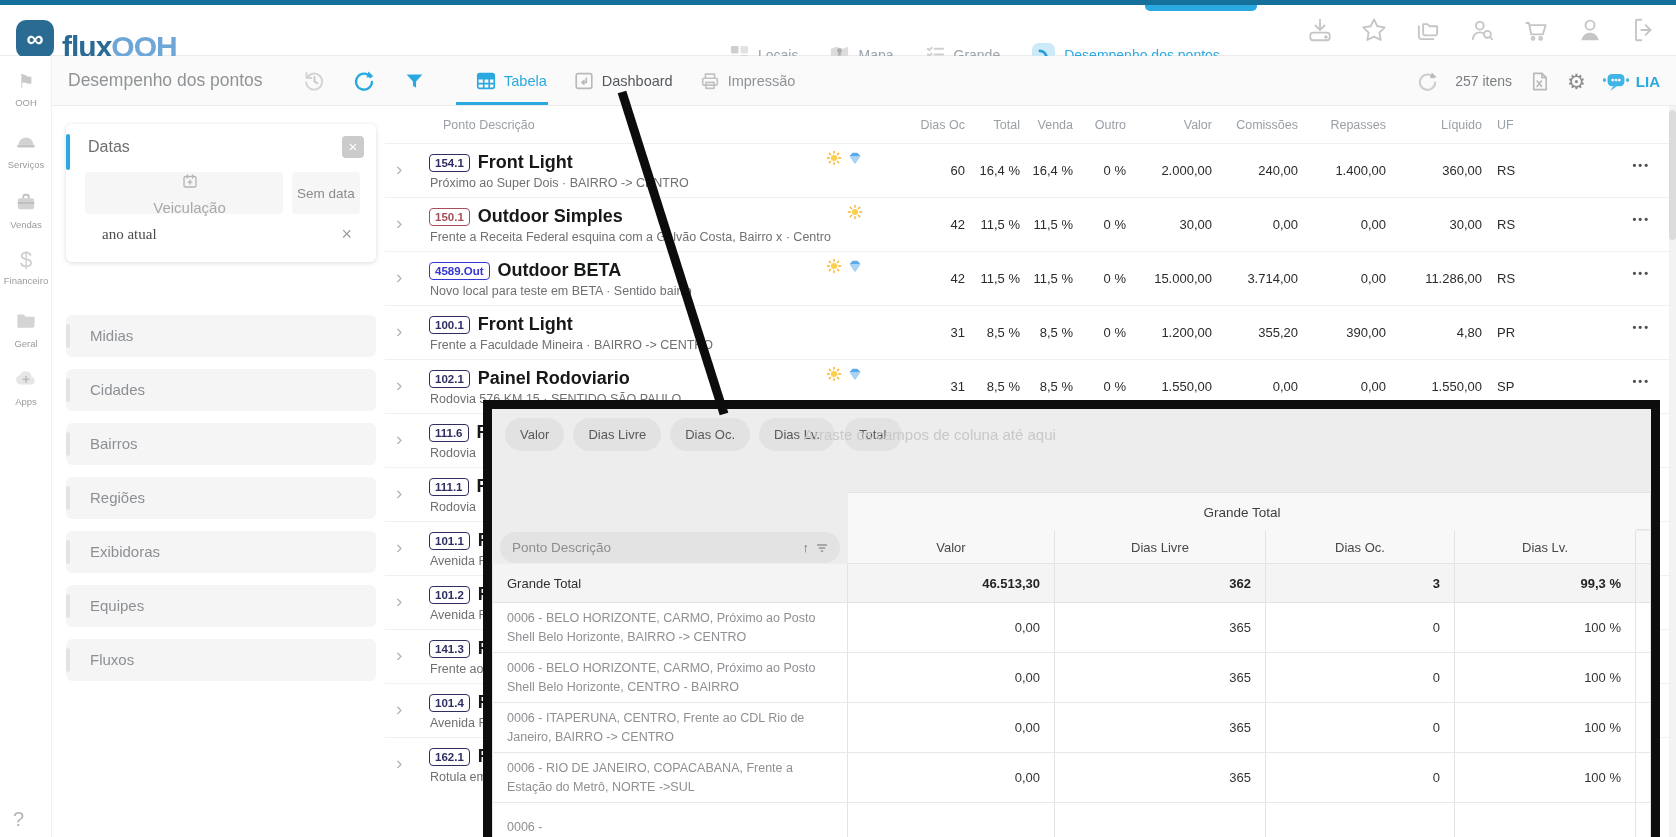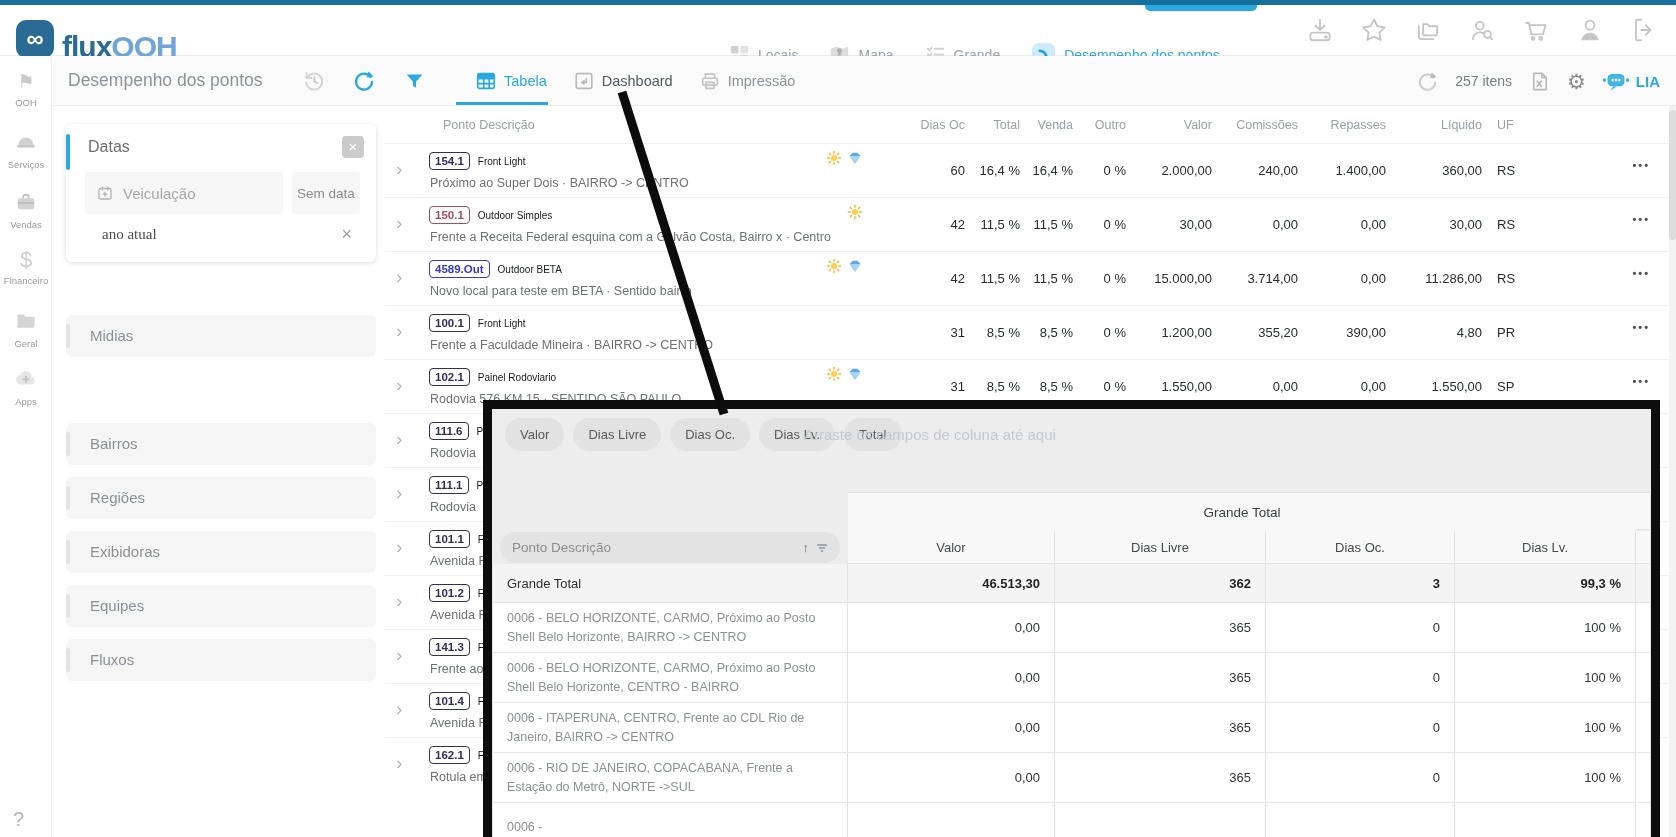--- a/index.html
+++ b/index.html
@@ -41,42 +41,42 @@
   .help{position:absolute;left:13px;bottom:6px;font-size:20px;color:#b3b3b3;cursor:pointer;}
   
   .filters{position:absolute;left:52px;top:106px;width:330px;height:731px;background:#fff;}
   .datas-card{position:absolute;left:14px;top:18px;width:310px;height:138px;background:#fff;border-radius:6px;
               box-shadow:0 1px 5px rgba(0,0,0,.14);}
   .datas-accent{position:absolute;left:0;top:10px;width:4px;height:36px;background:#29a9e0;border-radius:3px;}
   .datas-title{position:absolute;left:22px;top:14px;font-size:16px;color:#6f6f6f;}
   .datas-close{position:absolute;right:12px;top:12px;width:22px;height:22px;background:#cbcbcb;border-radius:4px;
                color:#fff;font-size:15px;text-align:center;line-height:21px;cursor:pointer;}
   .veic{position:absolute;left:19px;top:48px;width:198px;height:42px;background:#f6f6f6;border-radius:4px;
-        display:flex;align-items:center;gap:9px;padding-left:11px;box-sizing:border-box;color:#a8a8a8;font-size:15px;cursor:pointer;}
+        display:flex;align-items:center;gap:9px;padding-left:11px;box-sizing:border-box;color:#a8a8a8;font-size:15px;cursor:pointer;flex-direction:column;}
   .semdata{position:absolute;left:226px;top:48px;width:68px;height:42px;background:#f6f6f6;border-radius:4px;
            color:#8c8c8c;font-size:13.5px;display:flex;align-items:center;justify-content:center;cursor:pointer;}
   .chip-row{position:absolute;left:36px;top:100px;right:24px;display:flex;justify-content:space-between;align-items:center;}
   .chip-lbl{font-size:15px;color:#4b4b4b;font-family:Liberation Serif, serif;}
   .chip-x{color:#9e9e9e;font-size:18px;cursor:pointer;}
   .fsec{position:absolute;left:14px;width:310px;height:42px;background:#f5f5f6;border-radius:6px;cursor:pointer;}
   .fsec .fs-accent{position:absolute;left:0;top:9px;width:4px;height:24px;background:#e3e3e3;border-radius:3px;}
   .fsec .fs-lbl{position:absolute;left:24px;top:0;line-height:42px;font-size:15px;color:#8c9094;}
   
   .maintable{position:absolute;left:385px;top:106px;width:1291px;height:731px;background:#fff;}
   .thead{position:absolute;left:0;top:12px;width:100%;height:24px;font-size:12.5px;color:#9aa0a5;}
   .thead .hdesc{position:absolute;left:58px;}
   .num{position:absolute;width:90px;text-align:right;}
   .c1{right:711px}.c2{right:656px}.c3{right:603px}.c4{right:550px}
   .c5{right:464px}.c6{right:378px}.c7{right:290px}.c8{right:194px}
   .ufcol{position:absolute;left:1112px;}
   .trow{position:absolute;left:0;width:100%;height:54px;border-top:1px solid #f0f0f0;box-sizing:border-box;}
   .chev{position:absolute;left:11px;top:14px;color:#b5b5b5;font-size:19px;cursor:pointer;}
   .l1{position:absolute;left:44px;top:8px;display:flex;align-items:center;gap:8px;white-space:nowrap;}
   .badge{border:1.5px solid #2e2e60;color:#2e2e60;border-radius:4px;font-size:11.5px;font-weight:700;padding:2px 5px;}
-  .rtitle{font-size:10px;font-weight:400;color:#17181a;}
+  .rtitle{font-size:18px;font-weight:700;color:#17181a;}
   .rsub{position:absolute;left:45px;top:32px;font-size:12.5px;color:#6e7073;white-space:nowrap;}
   .ricons{position:absolute;left:428px;top:6px;width:50px;display:flex;justify-content:flex-end;gap:5px;}
   .trow .num{top:19px;font-size:13px;color:#292b2d;}
   .trow .ufcol{top:19px;font-size:13px;color:#292b2d;}
   .menu{position:absolute;right:26px;top:15px;color:#4e4e4e;font-size:11px;letter-spacing:2px;font-weight:700;cursor:pointer;}
   .scrolltrack{position:absolute;right:0;top:0;width:7px;height:100%;background:#f3f3f3;}
   .scrollthumb{position:absolute;right:0;top:4px;width:7px;height:130px;background:#dcdcdc;border-radius:4px;}
   
   .overlay{position:absolute;left:483px;top:400px;width:1177px;height:460px;box-sizing:border-box;
            border:9px solid #0d0d0d;background:#ededed;z-index:10;overflow:hidden;}
@@ -372,20 +372,24 @@
       <div class="chip-row">
         <span class="chip-lbl">ano atual</span>
         <span class="chip-x">×</span>
       </div>
     </div>
 
     <div class="fsec" style="top:209px">
         <span class="fs-accent"></span>
         <span class="fs-lbl">Midias</span>
       </div>
+    <div class="fsec" style="top:263px">
+        <span class="fs-accent"></span>
+        <span class="fs-lbl">Cidades</span>
+      </div>
     <div class="fsec" style="top:317px">
         <span class="fs-accent"></span>
         <span class="fs-lbl">Bairros</span>
       </div>
     <div class="fsec" style="top:371px">
         <span class="fs-accent"></span>
         <span class="fs-lbl">Regiões</span>
       </div>
     <div class="fsec" style="top:425px">
         <span class="fs-accent"></span>

